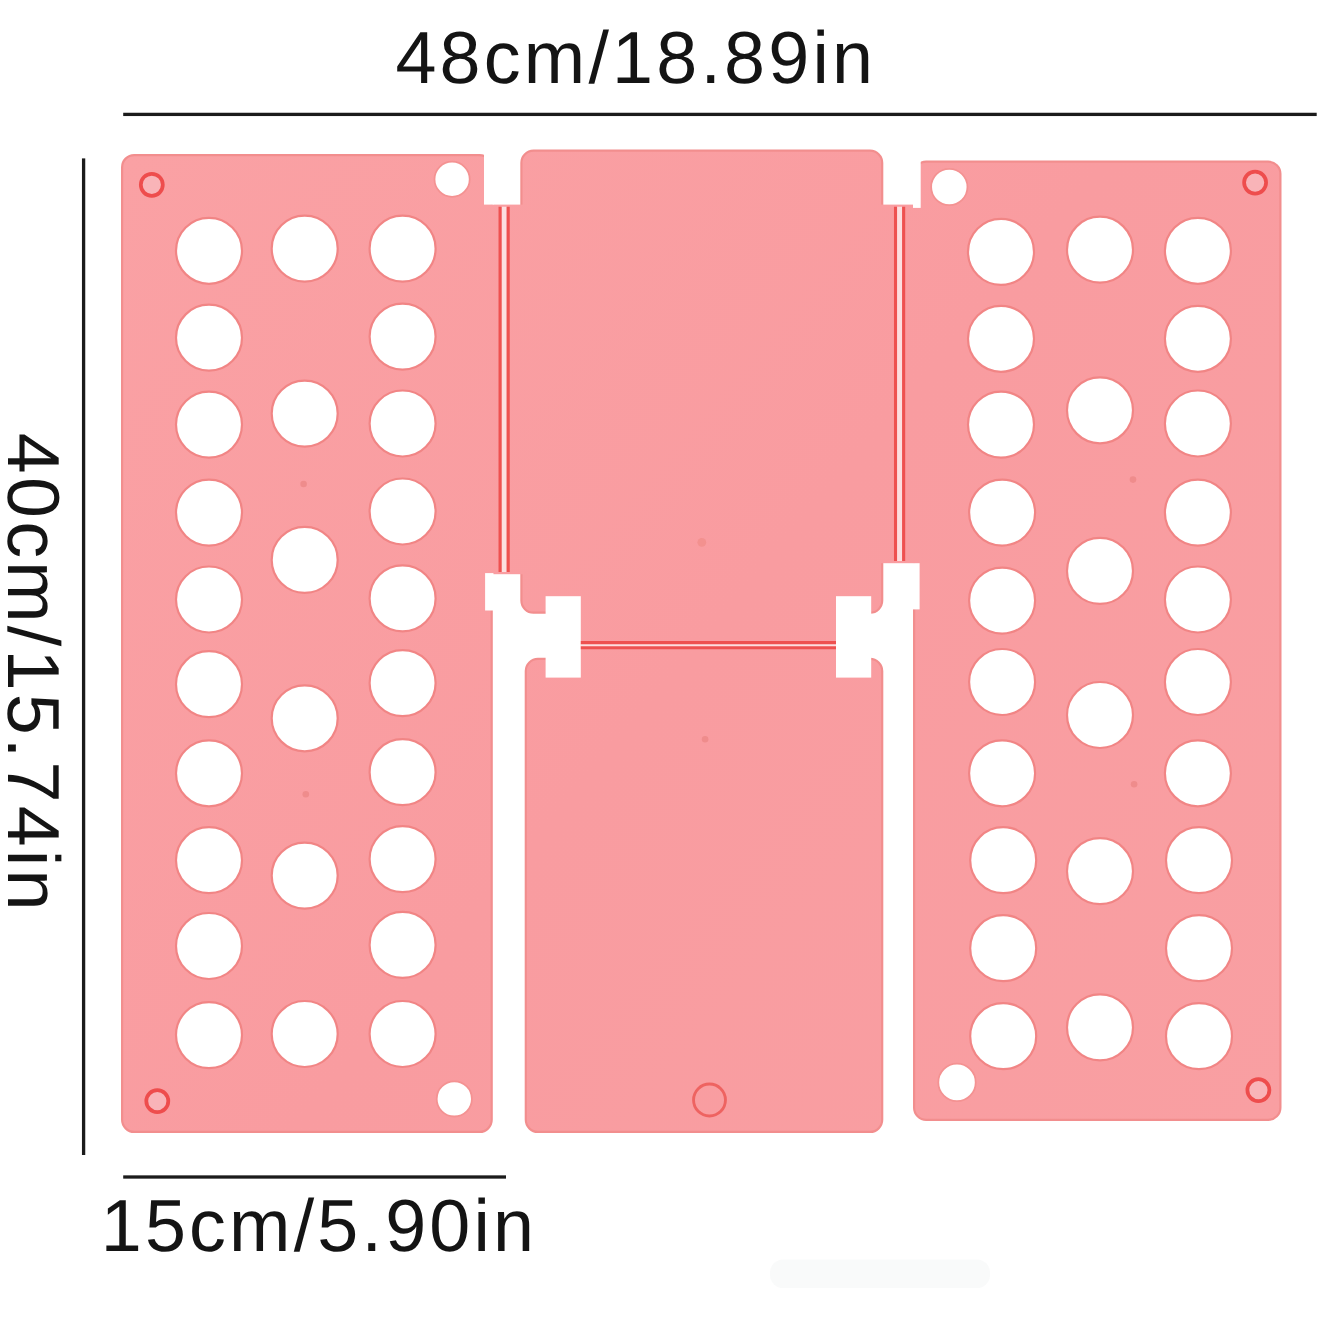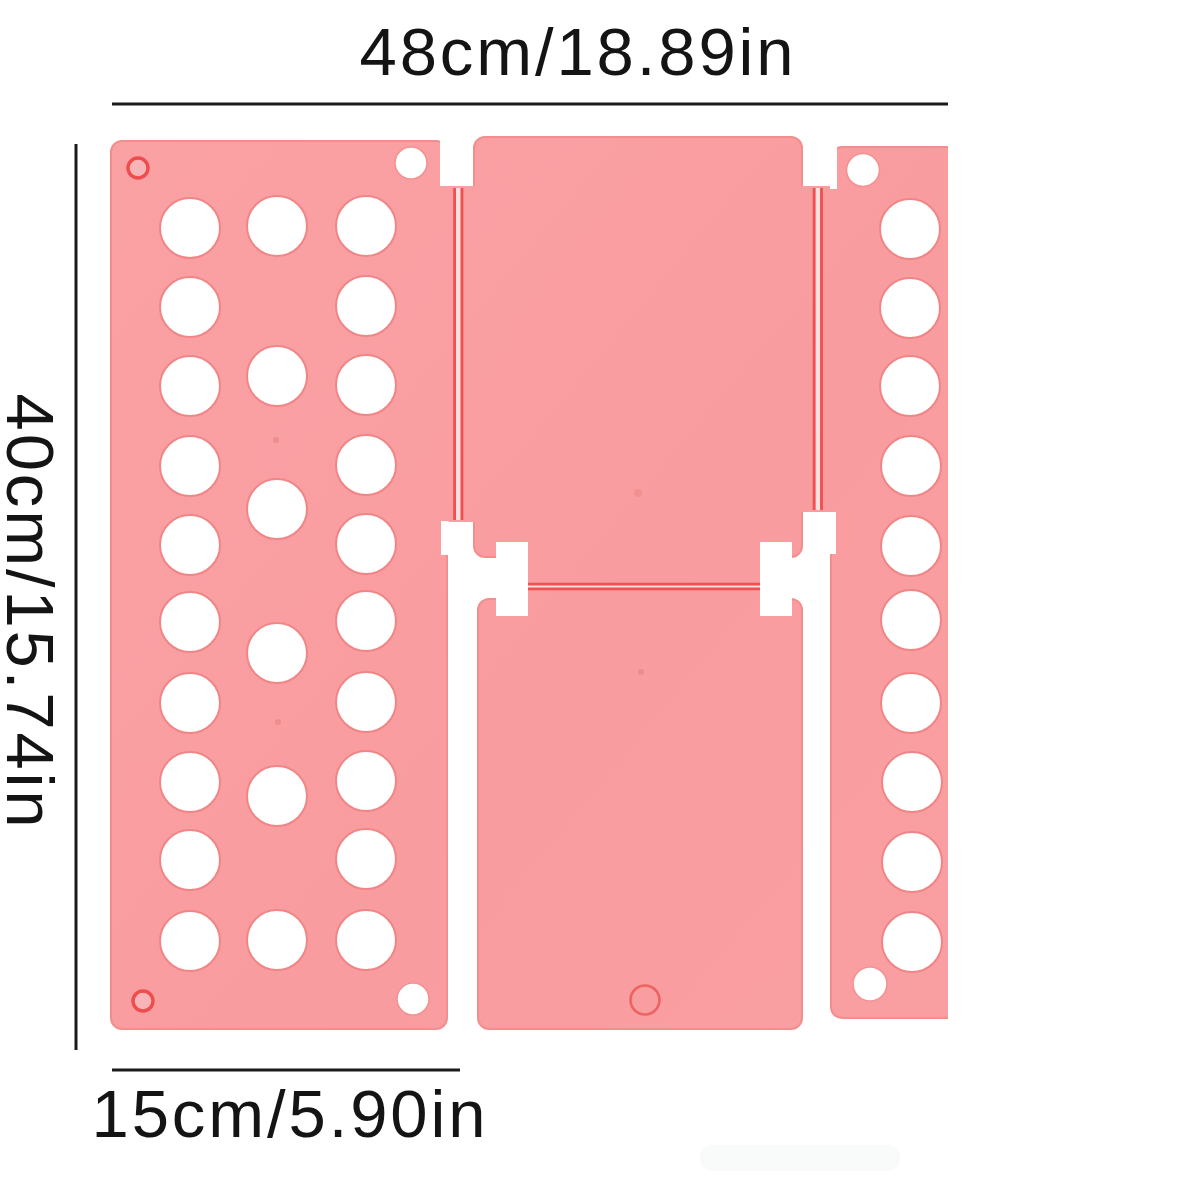--- a/index.html
+++ b/index.html
@@ -1,16 +1,16 @@
 <!DOCTYPE html>
 <html><head>
 <meta charset="utf-8">
 <style>
   html,body{margin:0;padding:0;background:#ffffff;}
-  .wrap{width:948px;height:1200px;position:relative;background:#ffffff;overflow:hidden;}
+  .wrap{width:1200px;height:1200px;position:relative;background:#ffffff;overflow:hidden;}
   text{font-family:"Liberation Sans", sans-serif;fill:#141414;}
 </style>
 </head>
 <body>
 <div class="wrap">
 <svg width="1200" height="1200" viewBox="0 0 1200 1200" xmlns="http://www.w3.org/2000/svg">
   <defs>
     <linearGradient id="pg" gradientUnits="userSpaceOnUse" x1="110" y1="140" x2="1170" y2="1030">
       <stop offset="0" stop-color="#faa1a4"></stop>
       <stop offset="0.5" stop-color="#f99ca0"></stop>

